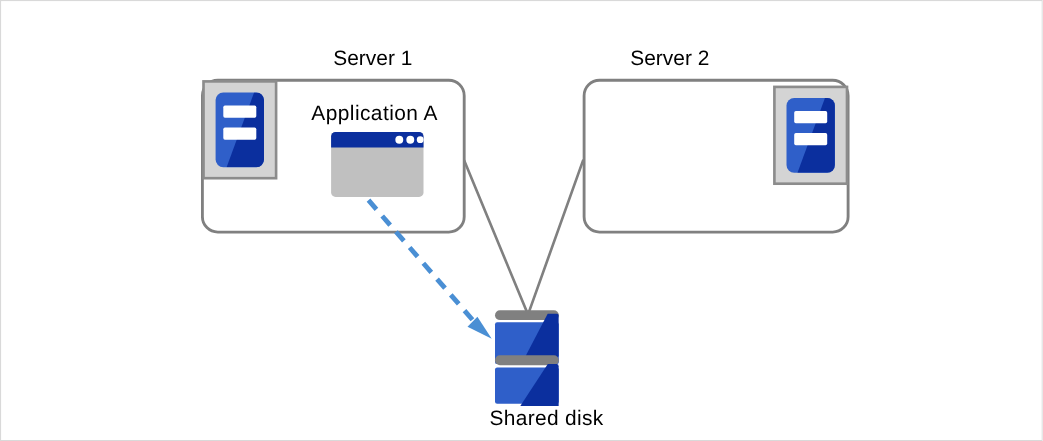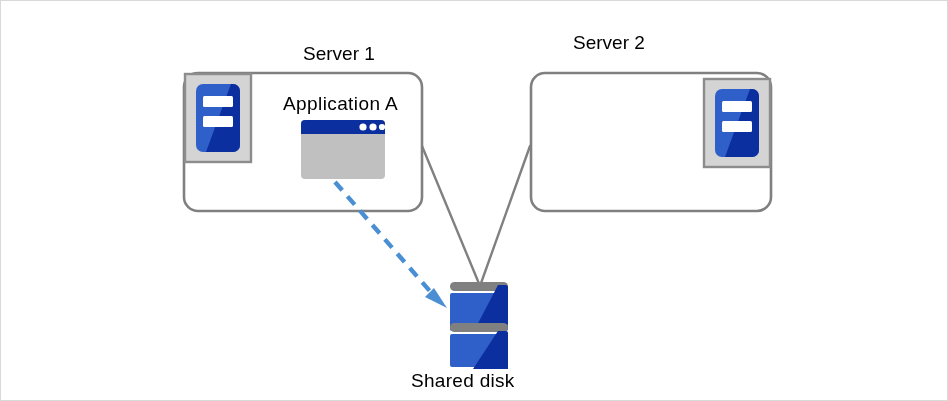--- a/index.html
+++ b/index.html
@@ -29,23 +29,23 @@
   }
   .diagram-label {
     position: absolute;
     color: #000000;
     font-size: 19px;
     font-family: "Liberation Sans", sans-serif;
     white-space: nowrap;
     line-height: 1;
   }
   #label-server-1 { left: 302px; top: 43px; }
-  #label-server-2 { left: 572px; top: 32px; }
+  #label-server-2 { left: 572px; top: 43px; }
   #label-application-a { left: 282px; top: 93px; letter-spacing: 0.4px; text-align: center; }
-  #label-shared-disk { left: 410px; top: 370px; letter-spacing: 0.3px; }
+  #label-shared-disk { left: 444px; top: 370px; letter-spacing: 0.3px; }
 </style>
 </head>
 <body>
 
 <div id="canvas">
 
   <svg id="diagram-svg" viewBox="0 0 948 401" xmlns="http://www.w3.org/2000/svg">
 
     <defs>
 

